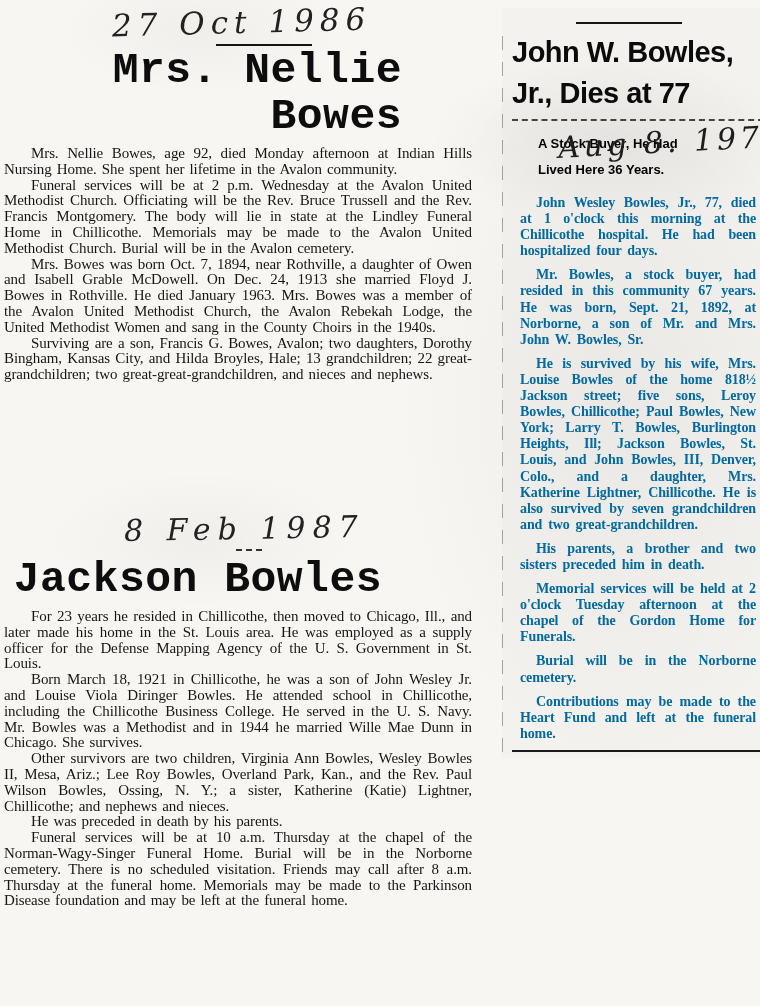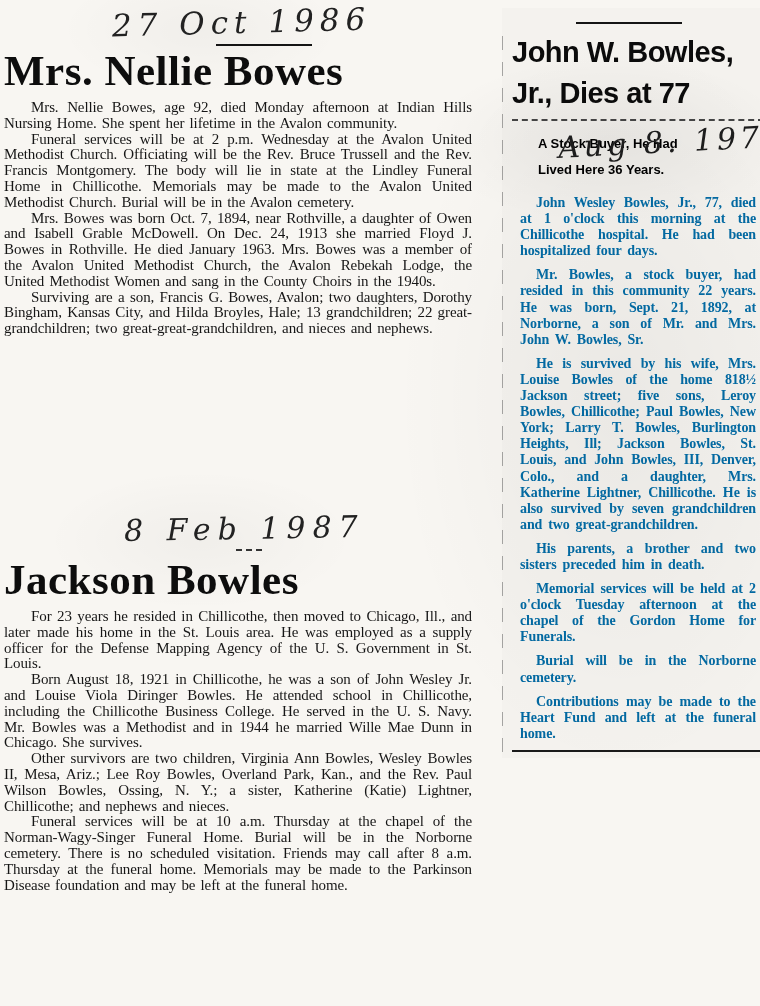--- a/index.html
+++ b/index.html
@@ -36,22 +36,22 @@
   .hw-jackson{
     position:absolute;left:120px;top:6px;
     font-size:30px;letter-spacing:7px;transform:rotate(-1deg);
   }
   .hw-underline2{
     position:absolute;left:232px;top:44px;width:26px;
     border-bottom:2px dashed #333;
   }
 
   .headline-serif{
-    margin:0;text-align:left;
-    font-family:Liberation Serif, serif;
+    margin:0;text-align:right;
+    font-family:Liberation Mono, monospace;
     font-weight:bold;color:#0d0d0d;
     font-size:43px;line-height:46px;
     letter-spacing:0.5px;
   }
   .clip-left .headline-serif{padding-top:44px;padding-right:70px;}
   .clip-left2 .headline-serif{padding-top:52px;padding-right:90px;}
 
   .body-left{margin-top:6px;}
   .body-left p{
     margin:0;text-align:justify;text-indent:27px;
@@ -118,42 +118,43 @@
     <p>Surviving are a son, Francis G. Bowes, Avalon; two daughters, Dorothy Bingham, Kansas City, and Hilda Broyles, Hale; 13 grandchildren; 22 great-grandchildren; two great-great-grandchildren, and nieces and nephews.</p>
   </div>
 </div>
 
 <div class="clipping clip-left2">
   <div class="handwritten hw-jackson">8 Feb 1987</div>
   <div class="hw-underline2"></div>
   <h1 class="headline-serif">Jackson Bowles</h1>
   <div class="body-left">
     <p>For 23 years he resided in Chillicothe, then moved to Chicago, Ill., and later made his home in the St. Louis area. He was employed as a supply officer for the Defense Mapping Agency of the U. S. Government in St. Louis.</p>
-    <p>Born August 18, 1921 in Chillicothe, he was a son of John Wesley Jr. and Louise Viola Diringer Bowles. He attended school in Chillicothe, including the Chillicothe Business College. He served in the U. S. Navy. Mr. Bowles was a Methodist and in 1944 he married Wille Mae Dunn in Chicago. She survives.</p>
+    <p>Born March 18, 1921 in Chillicothe, he was a son of John Wesley Jr. and Louise Viola Diringer Bowles. He attended school in Chillicothe, including the Chillicothe Business College. He served in the U. S. Navy. Mr. Bowles was a Methodist and in 1944 he married Wille Mae Dunn in Chicago. She survives.</p>
     <p>Other survivors are two children, Virginia Ann Bowles, Wesley Bowles II, Mesa, Ariz.; Lee Roy Bowles, Overland Park, Kan., and the Rev. Paul Wilson Bowles, Ossing, N. Y.; a sister, Katherine (Katie) Lightner, Chillicothe; and nephews and nieces.</p>
+    <p>He was preceded in death by his parents.</p>
     <p>Funeral services will be at 10 a.m. Thursday at the chapel of the Norman-Wagy-Singer Funeral Home. Burial will be in the Norborne cemetery. There is no scheduled visitation. Friends may call after 8 a.m. Thursday at the funeral home. Memorials may be made to the Parkinson Disease foundation and may be left at the funeral home.</p>
   </div>
 </div>
 
 <div class="clipping clip-right">
   <div class="rule-top"></div>
   <div class="left-rule"></div>
   <h2 class="headline-sans">
     <span>John W. Bowles,</span><br>
     <span>Jr., Dies at 77</span>
   </h2>
   <div class="rule-dashed"></div>
   <p class="subhead">
     <span>A Stock Buyer, He Had</span><br>
     <span>Lived Here 36 Years.</span>
   </p>
   <div class="handwritten hw-right">Aug 8. 1970</div>
   <div class="body-right">
     <p>John Wesley Bowles, Jr., 77, died at 1 o'clock this morning at the Chillicothe hospital. He had been hospitalized four days.</p>
-    <p>Mr. Bowles, a stock buyer, had resided in this community 22 years. He was born, Sept. 21, 1892, at Norborne, a son of Mr. and Mrs. John W. Bowles, Sr.</p>
+    <p>Mr. Bowles, a stock buyer, had resided in this community 67 years. He was born, Sept. 21, 1892, at Norborne, a son of Mr. and Mrs. John W. Bowles, Sr.</p>
     <p>He is survived by his wife, Mrs. Louise Bowles of the home 818½ Jackson street; five sons, Leroy Bowles, Chillicothe; Paul Bowles, New York; Larry T. Bowles, Burlington Heights, Ill; Jackson Bowles, St. Louis, and John Bowles, III, Denver, Colo., and a daughter, Mrs. Katherine Lightner, Chillicothe. He is also survived by seven grandchildren and two great-grandchildren.</p>
     <p>His parents, a brother and two sisters preceded him in death.</p>
     <p>Memorial services will be held at 2 o'clock Tuesday afternoon at the chapel of the Gordon Home for Funerals.</p>
     <p>Burial will be in the Norborne cemetery.</p>
     <p>Contributions may be made to the Heart Fund and left at the funeral home.</p>
   </div>
   <div class="rule-bottom"></div>
 </div>
 
 </body></html>

